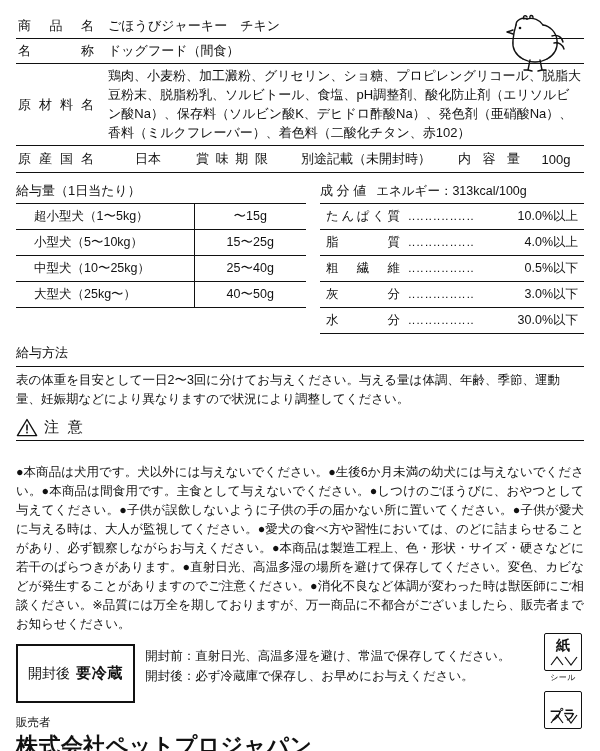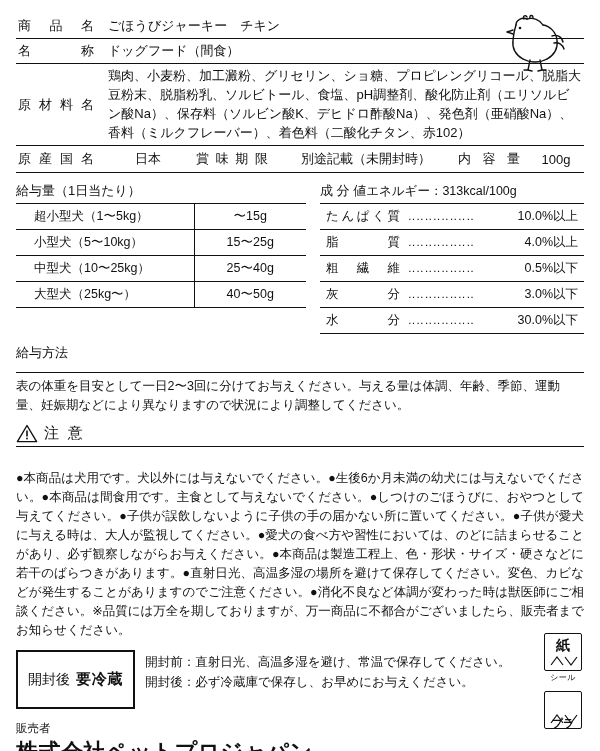--- a/index.html
+++ b/index.html
@@ -39,33 +39,33 @@
   .feed { width: 290px; }
   .nutri { width: 264px; }
 
   .sec-title { font-size: 13px; margin-bottom: 3px; }
 
   .feedtbl { width: 290px; border-top: 1px solid #111; }
   .feedtbl td { border-bottom: 1px solid #111; padding: 4px 4px; font-size: 12.5px; }
   .feedtbl td.name { padding-left: 18px; }
   .feedtbl td.amt { border-left: 1px solid #111; text-align: center; width: 112px; }
 
-  .nutri-head { display: flex; align-items: baseline; gap: 0; margin-bottom: 3px;}
+  .nutri-head { display: flex; align-items: baseline; gap: 10px; margin-bottom: 3px;}
   .nutri-head .t { font-size: 13px; }
   .nutri-head .e { font-size: 12.5px; }
 
   .nutritbl { width: 264px; border-top: 1px solid #111; }
   .nutritbl td { border-bottom: 1px solid #111; font-size: 12.5px; padding: 4px 2px; }
   .nutritbl td.k { width: 86px; text-align: justify; text-align-last: justify; padding-left: 6px; padding-right: 6px; white-space: nowrap;}
   .nutritbl td.dots { color:#111; letter-spacing: 1px; overflow:hidden; white-space:nowrap; font-size: 11px; }
   .nutritbl td.v { text-align: right; padding-right: 6px; white-space: nowrap; }
 
   
   .method-title { margin-top: 10px; font-size: 13px; }
-  .method-body { border-top: 1px solid #111; margin-top: 10px; padding-top: 4px; font-size: 12.5px; line-height: 1.5; }
+  .method-body { border-top: 1px solid #111; margin-top: 4px; padding-top: 4px; font-size: 12.5px; line-height: 1.5; }
 
   
   .caution-head { display:flex; align-items:flex-start; gap:6px; margin-top: 9px; }
   .warn-tri { width: 22px; height: 19px; position: relative; }
   .caution-title { font-size: 15px; letter-spacing: 0.15em; }
   .caution-body { border-top: 1px solid #111; margin-top: 3px; padding-top: 22px; font-size: 12.5px; line-height: 1.52; text-align: justify; }
 
   
   .storage { display: flex; align-items: stretch; gap: 10px; margin-top: 10px; }
   .storage-badge {
@@ -250,21 +250,21 @@
           <g fill="none" stroke="#111" stroke-width="1.2">
             <path d="M4 11 L10 3 L16 11"></path>
             <path d="M18 3 L24 11 L30 3"></path>
           </g>
         </svg>
       </div>
       <div class="sub">シール</div>
     </div>
     <div class="mark">
       <div class="box">
-        <div class="glyph" style="top:24px;font-size:11px;">プラ</div>
+        <div class="glyph" style="top:14px;font-size:13px;">プラ</div>
         <svg class="arrows" viewBox="0 0 34 14" aria-hidden="true">
           <g fill="none" stroke="#111" stroke-width="1.2">
             <path d="M4 11 L10 3 L16 11"></path>
             <path d="M18 3 L24 11 L30 3"></path>
           </g>
         </svg>
       </div>
     </div>
   </div>
 

